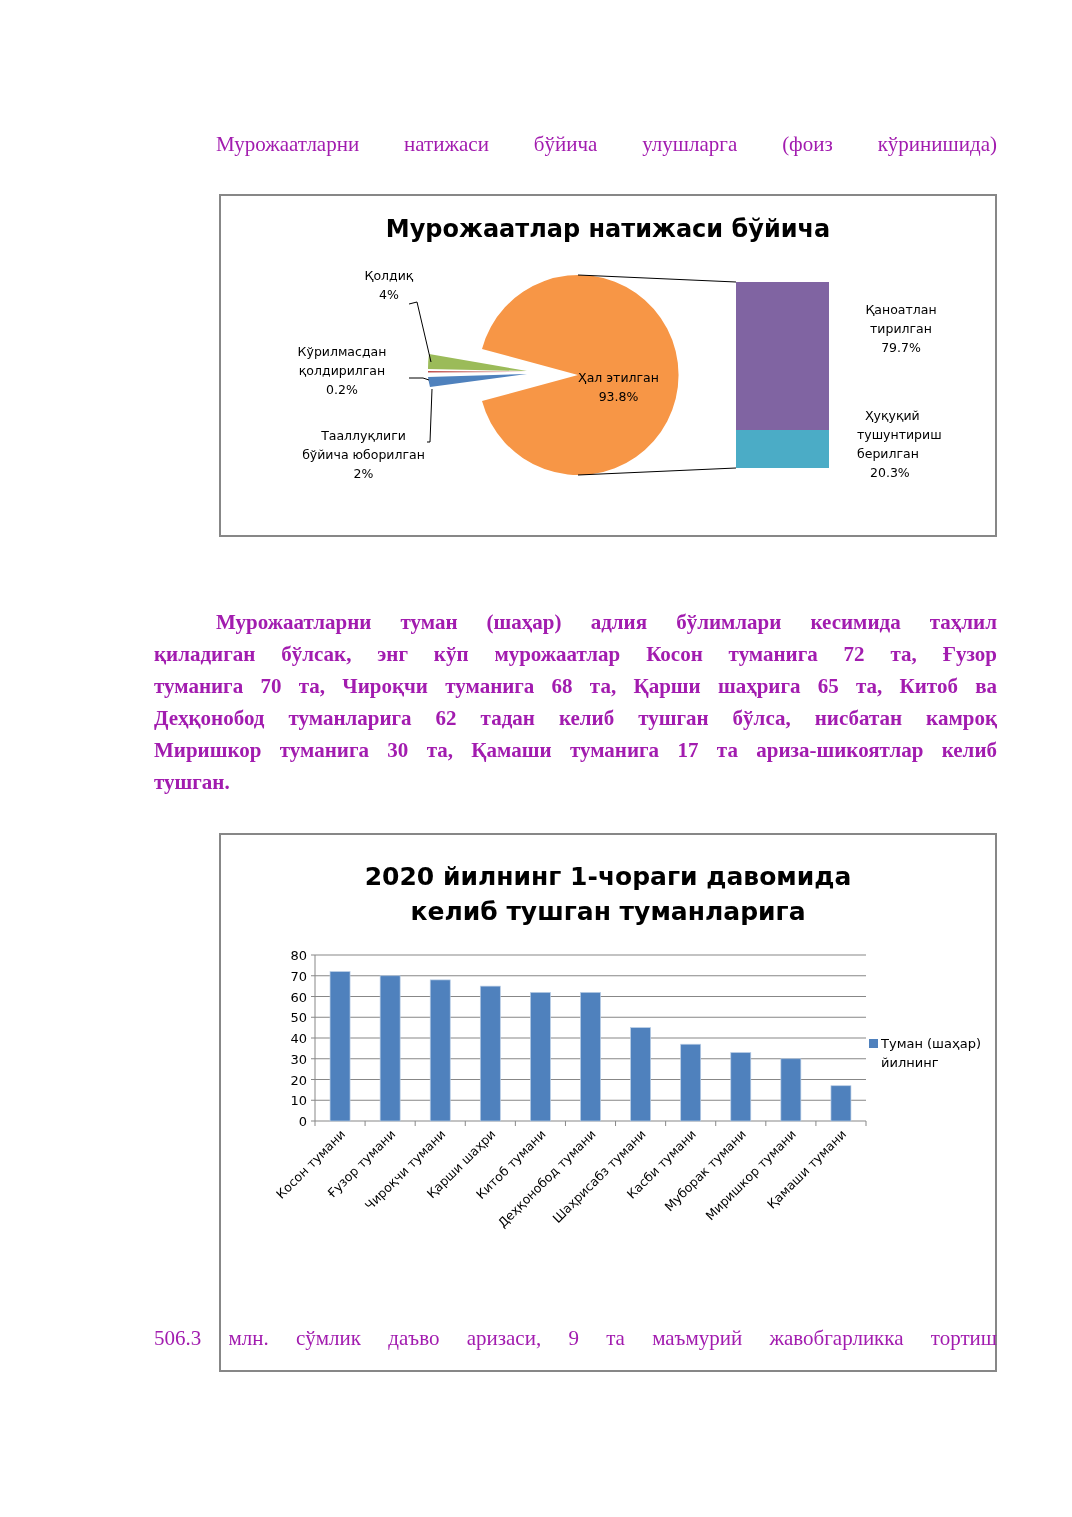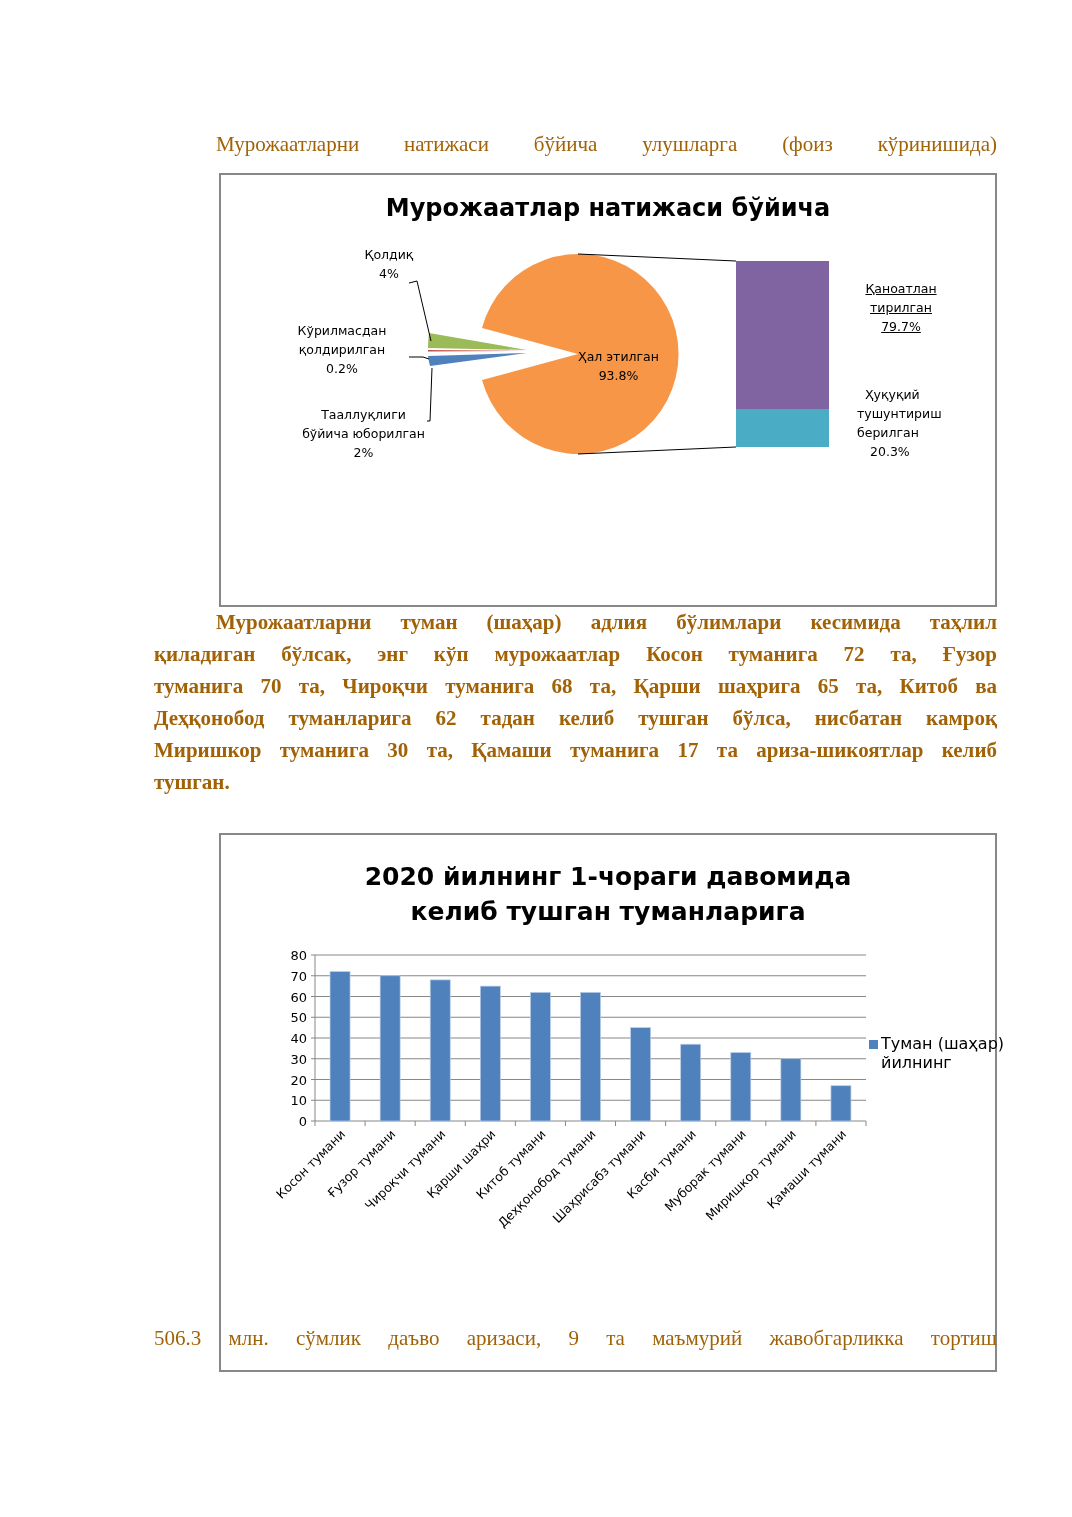--- a/index.html
+++ b/index.html
@@ -1,20 +1,20 @@
 <!DOCTYPE html>
 <html><head>
 <meta charset="utf-8">
 <style>
   html, body { margin:0; padding:0; background:#ffffff; }
   body { width:1072px; height:1517px; position:relative; overflow:hidden; }
   .para {
     position:absolute; left:154px; width:843px;
     font-family:"Liberation Serif", serif; font-size:21px; line-height:32px;
-    color:#a16207; text-align:justify; margin:0;
+    color:#a21caf; text-align:justify; margin:0;
   }
   .para .line { display:block; text-align-last:justify; white-space:nowrap; }
   .para .line.last { text-align-last:left; }
   .para .line.indent { padding-left:62px; }
   .chart-box {
     position:absolute; left:219px; width:778px;
     border:2px solid #878787; box-sizing:border-box; background:#fff;
   }
   .chart-title {
     position:absolute; left:0; right:0; text-align:center;
@@ -23,21 +23,21 @@
   .lbl { position:absolute; font-family:"DejaVu Sans", sans-serif; font-size:12.5px; color:#000000; text-align:center; line-height:19px; white-space:nowrap; }
   svg text { font-family:"DejaVu Sans", sans-serif; }
 </style>
 </head>
 <body>
 
 <div class="para" style="top:128px;">
   <span class="line indent">Мурожаатларни натижаси бўйича улушларга (фоиз кўринишида)</span>
 </div>
 
-<div class="chart-box" style="top:173px; height:434px;">
+<div class="chart-box" style="top:194px; height:343px;">
   <div class="chart-title" style="top:19px; font-size:24px;">Мурожаатлар натижаси бўйича</div>
 
   <svg width="778" height="343" style="position:absolute; left:-2px; top:-2px;" xmlns="http://www.w3.org/2000/svg">
 
     <path d="M 359 181 L 263 155 A 100 100 0 1 1 263 207 Z" fill="#F79646"></path>
 
     <path d="M 308 177 L 210 160 A 100 100 0 0 0 209 175 Z" fill="#9BBB59"></path>
     <path d="M 308 178 L 209 177 L 209 178.5 Z" fill="#C0504D"></path>
     <path d="M 308 180 L 209 183 A 100 100 0 0 0 211 193 Z" fill="#4F81BD"></path>
 
@@ -63,21 +63,21 @@
   </div>
   <div class="lbl" style="left:70px; top:230px; width:145px;">
     <div>Тааллуқлиги</div>
     <div>бўйича юборилган</div>
     <div>2%</div>
   </div>
   <div class="lbl" style="left:340px; top:172px; width:115px;">
     <div>Ҳал этилган</div>
     <div>93.8%</div>
   </div>
-  <div class="lbl" style="left:630px; top:104px; width:100px;text-decoration:underline;">
+  <div class="lbl" style="left:630px; top:104px; width:100px;">
     <div>Қаноатлан</div>
     <div>тирилган</div>
     <div>79.7%</div>
   </div>
   <div class="lbl" style="left:636px; top:210px; width:100px; text-align:left;">
     <div style="padding-left:8px;">Ҳуқуқий</div>
     <div>тушунтириш</div>
     <div>берилган</div>
     <div style="padding-left:13px;">20.3%</div>
   </div>
@@ -145,21 +145,21 @@
       <text x="227.22727272727275" y="302" text-anchor="end" font-size="12.5" fill="#000" transform="rotate(-45 227.22727272727275 302)">Чироқчи тумани</text>
       <text x="277.3181818181818" y="302" text-anchor="end" font-size="12.5" fill="#000" transform="rotate(-45 277.3181818181818 302)">Қарши шаҳри</text>
       <text x="327.40909090909093" y="302" text-anchor="end" font-size="12.5" fill="#000" transform="rotate(-45 327.40909090909093 302)">Китоб тумани</text>
       <text x="377.5" y="302" text-anchor="end" font-size="12.5" fill="#000" transform="rotate(-45 377.5 302)">Деҳқонобод тумани</text>
       <text x="427.5909090909091" y="302" text-anchor="end" font-size="12.5" fill="#000" transform="rotate(-45 427.5909090909091 302)">Шаҳрисабз тумани</text>
       <text x="477.6818181818182" y="302" text-anchor="end" font-size="12.5" fill="#000" transform="rotate(-45 477.6818181818182 302)">Касби тумани</text>
       <text x="527.7727272727273" y="302" text-anchor="end" font-size="12.5" fill="#000" transform="rotate(-45 527.7727272727273 302)">Муборак тумани</text>
       <text x="577.8636363636364" y="302" text-anchor="end" font-size="12.5" fill="#000" transform="rotate(-45 577.8636363636364 302)">Миришкор тумани</text>
       <text x="627.9545454545455" y="302" text-anchor="end" font-size="12.5" fill="#000" transform="rotate(-45 627.9545454545455 302)">Қамаши тумани</text>
     </svg>
-  <div class="lbl" style="left:648px; top:199px; text-align:left; font-size:16px;">
+  <div class="lbl" style="left:648px; top:199px; text-align:left; font-size:13px;">
     <div><span style="display:inline-block; width:9px; height:9px; background:#4F81BD; margin-right:3px;"></span><span>Туман (шаҳар)</span></div>
     <div style="padding-left:12px;">йилнинг</div>
   </div>
 </div>
 
 <div class="para" style="top:1322px;">
   <span class="line">506.3 млн. сўмлик даъво аризаси, 9 та маъмурий жавобгарликка тортиш</span>
 </div>
 
 </body></html>

